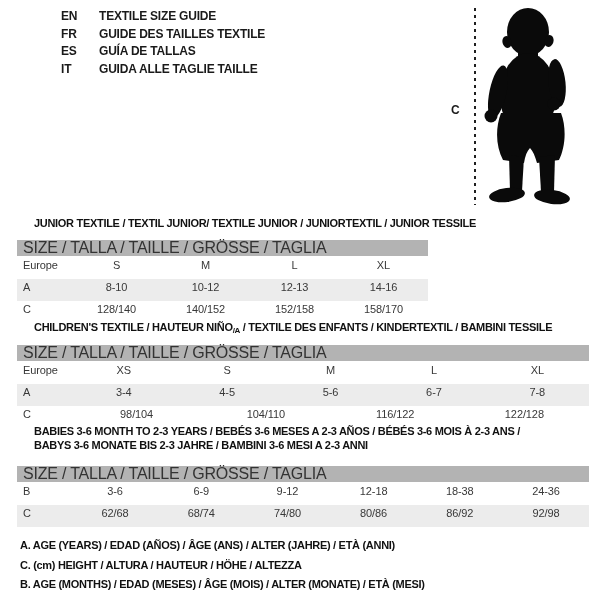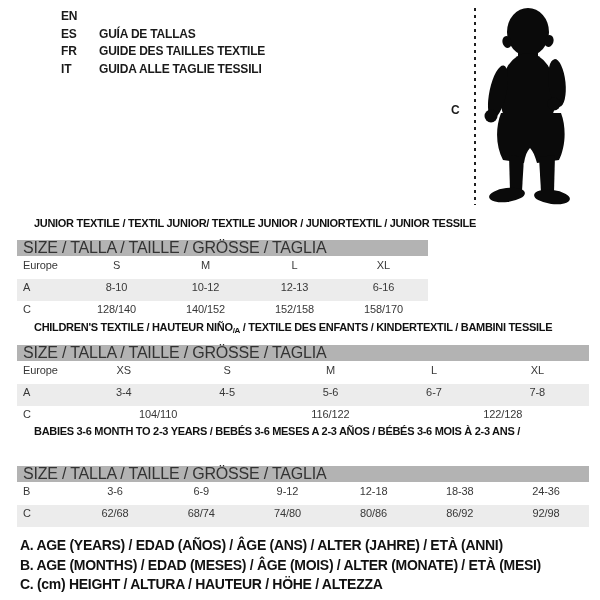--- a/index.html
+++ b/index.html
@@ -37,42 +37,43 @@
     height:16px;line-height:16px;background:#b3b3b3;color:#333;
     font-size:16px;padding-left:6px;margin-bottom:1px;letter-spacing:-0.2px;
   }
   .trow{display:flex;height:22px;line-height:16px;font-size:11px;color:#383838;letter-spacing:-0.1px;}
   .trow.shaded{background:#ececec;}
   .tlabel{width:55px;flex:0 0 55px;padding-left:6px;box-sizing:border-box;}
   .tcell{flex:1;text-align:center;}
 
   
   .footnotes{position:absolute;left:20px;top:536px;}
-  .footnote{font-size:14px;font-weight:bold;line-height:19.5px;letter-spacing:-0.3px;white-space:nowrap;color:#111;}
+  .footnote{font-size:11px;font-weight:bold;line-height:19.5px;letter-spacing:-0.3px;white-space:nowrap;color:#111;}
 </style>
 </head>
 <body>
 
 <div class="page">
 
   <div class="lang-block">
     <div class="lang-row">
       <span class="lang-code">EN</span>
+      <span class="lang-text">TEXTILE SIZE GUIDE</span>
+    </div>
+    <div class="lang-row">
+      <span class="lang-code">FR</span>
+      <span class="lang-text">GUIDE DES TAILLES TEXTILE</span>
     </div>
     <div class="lang-row">
       <span class="lang-code">ES</span>
       <span class="lang-text">GUÍA DE TALLAS</span>
     </div>
     <div class="lang-row">
-      <span class="lang-code">FR</span>
-      <span class="lang-text">GUIDE DES TAILLES TEXTILE</span>
-    </div>
-    <div class="lang-row">
       <span class="lang-code">IT</span>
-      <span class="lang-text">GUIDA ALLE TAGLIE TESSILI</span>
+      <span class="lang-text">GUIDA ALLE TAGLIE TAILLE</span>
     </div>
   </div>
 
   <div class="measure-line"></div>
   <div class="measure-label">C</div>
   <svg class="baby-svg" viewBox="0 0 90 200" xmlns="http://www.w3.org/2000/svg">
     <g fill="#0a0a0a">
       <ellipse cx="44" cy="27" rx="21" ry="24"></ellipse>
       <ellipse cx="23" cy="37" rx="4.5" ry="6" transform="rotate(-15 23 37)"></ellipse>
       <ellipse cx="65" cy="36" rx="4.5" ry="6" transform="rotate(15 65 36)"></ellipse>
@@ -98,21 +99,21 @@
       <span class="tcell">S</span>
       <span class="tcell">M</span>
       <span class="tcell">L</span>
       <span class="tcell">XL</span>
     </div>
     <div class="trow shaded">
       <span class="tlabel">A</span>
       <span class="tcell">8-10</span>
       <span class="tcell">10-12</span>
       <span class="tcell">12-13</span>
-      <span class="tcell">6-16</span>
+      <span class="tcell">14-16</span>
     </div>
     <div class="trow">
       <span class="tlabel">C</span>
       <span class="tcell">128/140</span>
       <span class="tcell">140/152</span>
       <span class="tcell">152/158</span>
       <span class="tcell">158/170</span>
     </div>
   </div>
 
@@ -132,28 +133,30 @@
     <div class="trow shaded">
       <span class="tlabel">A</span>
       <span class="tcell">3-4</span>
       <span class="tcell">4-5</span>
       <span class="tcell">5-6</span>
       <span class="tcell">6-7</span>
       <span class="tcell">7-8</span>
     </div>
     <div class="trow">
       <span class="tlabel">C</span>
+      <span class="tcell">98/104</span>
       <span class="tcell">104/110</span>
       <span class="tcell">116/122</span>
       <span class="tcell">122/128</span>
     </div>
   </div>
 
   <div class="sec-title" style="top:424px;">
     <div>BABIES 3-6 MONTH TO 2-3 YEARS / BEBÉS 3-6 MESES A 2-3 AÑOS / BÉBÉS 3-6 MOIS À 2-3 ANS /</div>
+    <div>BABYS 3-6 MONATE BIS 2-3 JAHRE / BAMBINI 3-6 MESI A 2-3 ANNI</div>
   </div>
   <div class="stable" style="top:466px;width:572px;">
     <div class="size-bar">SIZE / TALLA / TAILLE / GRÖSSE / TAGLIA</div>
     <div class="trow">
       <span class="tlabel">B</span>
       <span class="tcell">3-6</span>
       <span class="tcell">6-9</span>
       <span class="tcell">9-12</span>
       <span class="tcell">12-18</span>
       <span class="tcell">18-38</span>
@@ -165,17 +168,17 @@
       <span class="tcell">68/74</span>
       <span class="tcell">74/80</span>
       <span class="tcell">80/86</span>
       <span class="tcell">86/92</span>
       <span class="tcell">92/98</span>
     </div>
   </div>
 
   <div class="footnotes">
     <div class="footnote">A. AGE (YEARS) / EDAD (AÑOS) / ÂGE (ANS) / ALTER (JAHRE) / ETÀ (ANNI)</div>
+    <div class="footnote">C. (cm) HEIGHT / ALTURA / HAUTEUR / HÖHE / ALTEZZA</div>
     <div class="footnote">B. AGE (MONTHS) / EDAD (MESES) / ÂGE (MOIS) / ALTER (MONATE) / ETÀ (MESI)</div>
-    <div class="footnote">C. (cm) HEIGHT / ALTURA / HAUTEUR / HÖHE / ALTEZZA</div>
   </div>
 
 </div>
 
 </body></html>

